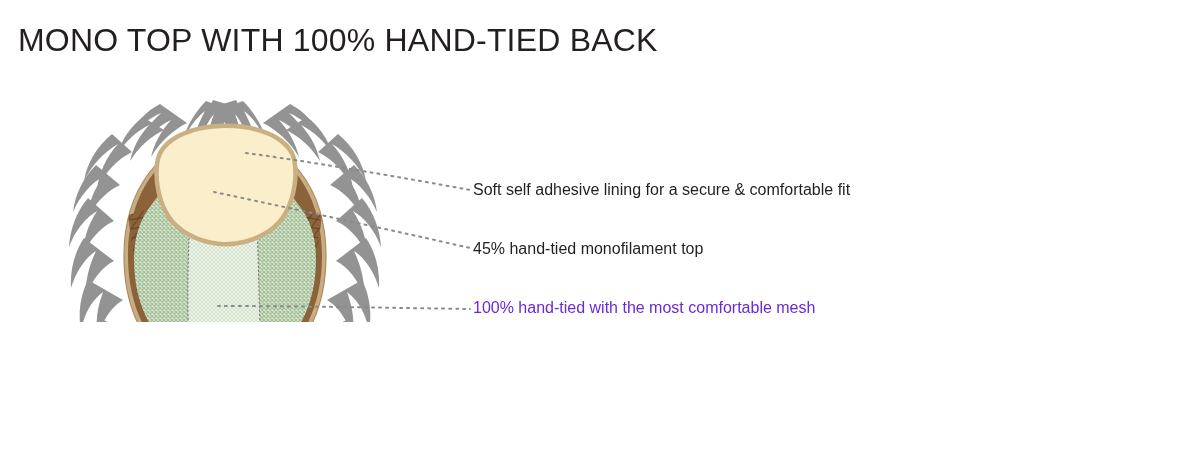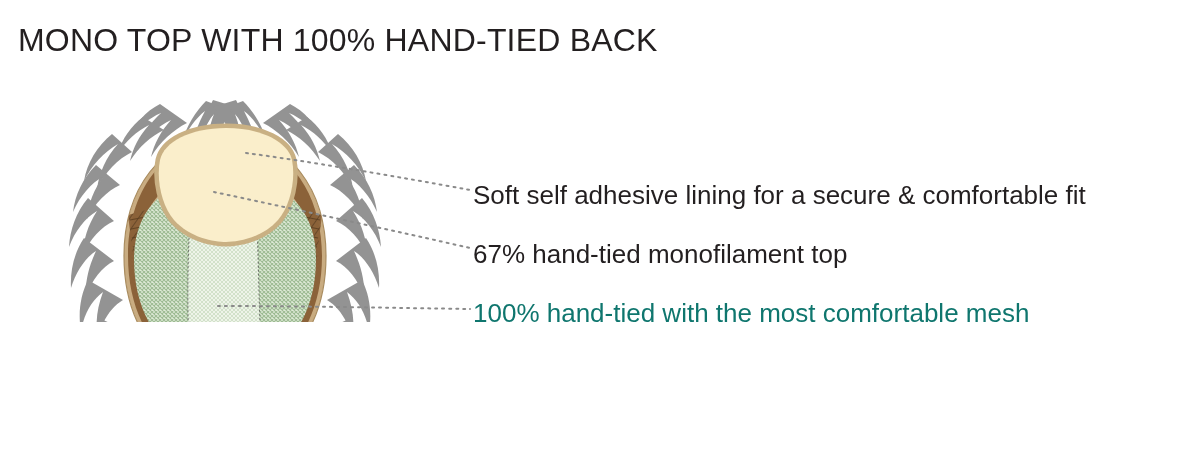--- a/index.html
+++ b/index.html
@@ -26,27 +26,27 @@
     white-space: nowrap;
   }
   #diagram-svg {
     position: absolute;
     left: 0;
     top: 0;
   }
   .callout-label {
     position: absolute;
     left: 473px;
-    font-size: 26px;
+    font-size: 16px;
     color: #231f20;
     white-space: nowrap;
     line-height: 1;
   }
   .callout-label.accent {
-    color: #0f766e;
+    color: #6d28d9;
   }
   #label-0 { top: 182px; }
   #label-1 { top: 241px; }
   #label-2 { top: 300px; }
   #label-3 { top: 359px; }
 </style>
 </head>
 <body>
 
 <div id="page">
@@ -195,18 +195,18 @@
       <path d="M246 153 C300 160 400 177 470 190"></path>
       <path d="M214 192 C280 206 400 232 470 248"></path>
       <path d="M218 306 C300 306 400 308 470 309"></path>
       <path d="M210 368 C290 368 400 369 470 369"></path>
     </g>
 
   </svg>
 
   <div class="callout-label" id="label-0">Soft self adhesive lining for a secure &amp; comfortable fit</div>
 
-  <div class="callout-label" id="label-1">67% hand-tied monofilament top</div>
+  <div class="callout-label" id="label-1">45% hand-tied monofilament top</div>
 
   <div class="callout-label accent" id="label-2">100% hand-tied with the most comfortable mesh</div>
 
 
 </div>
 
 </body></html>

